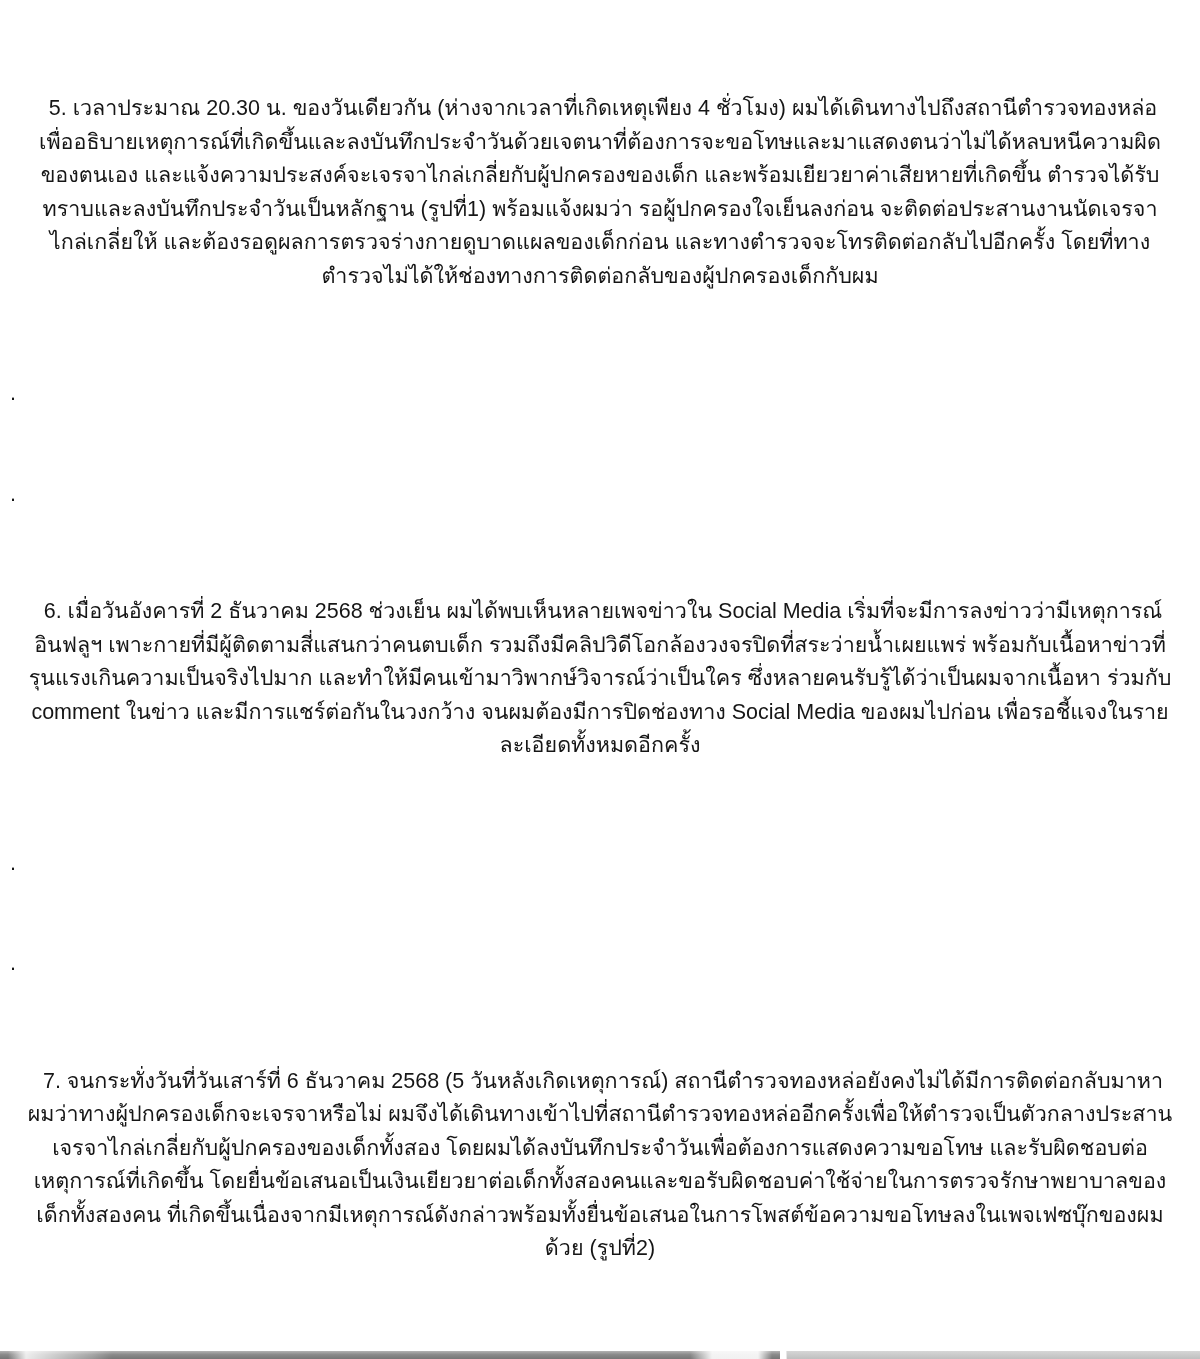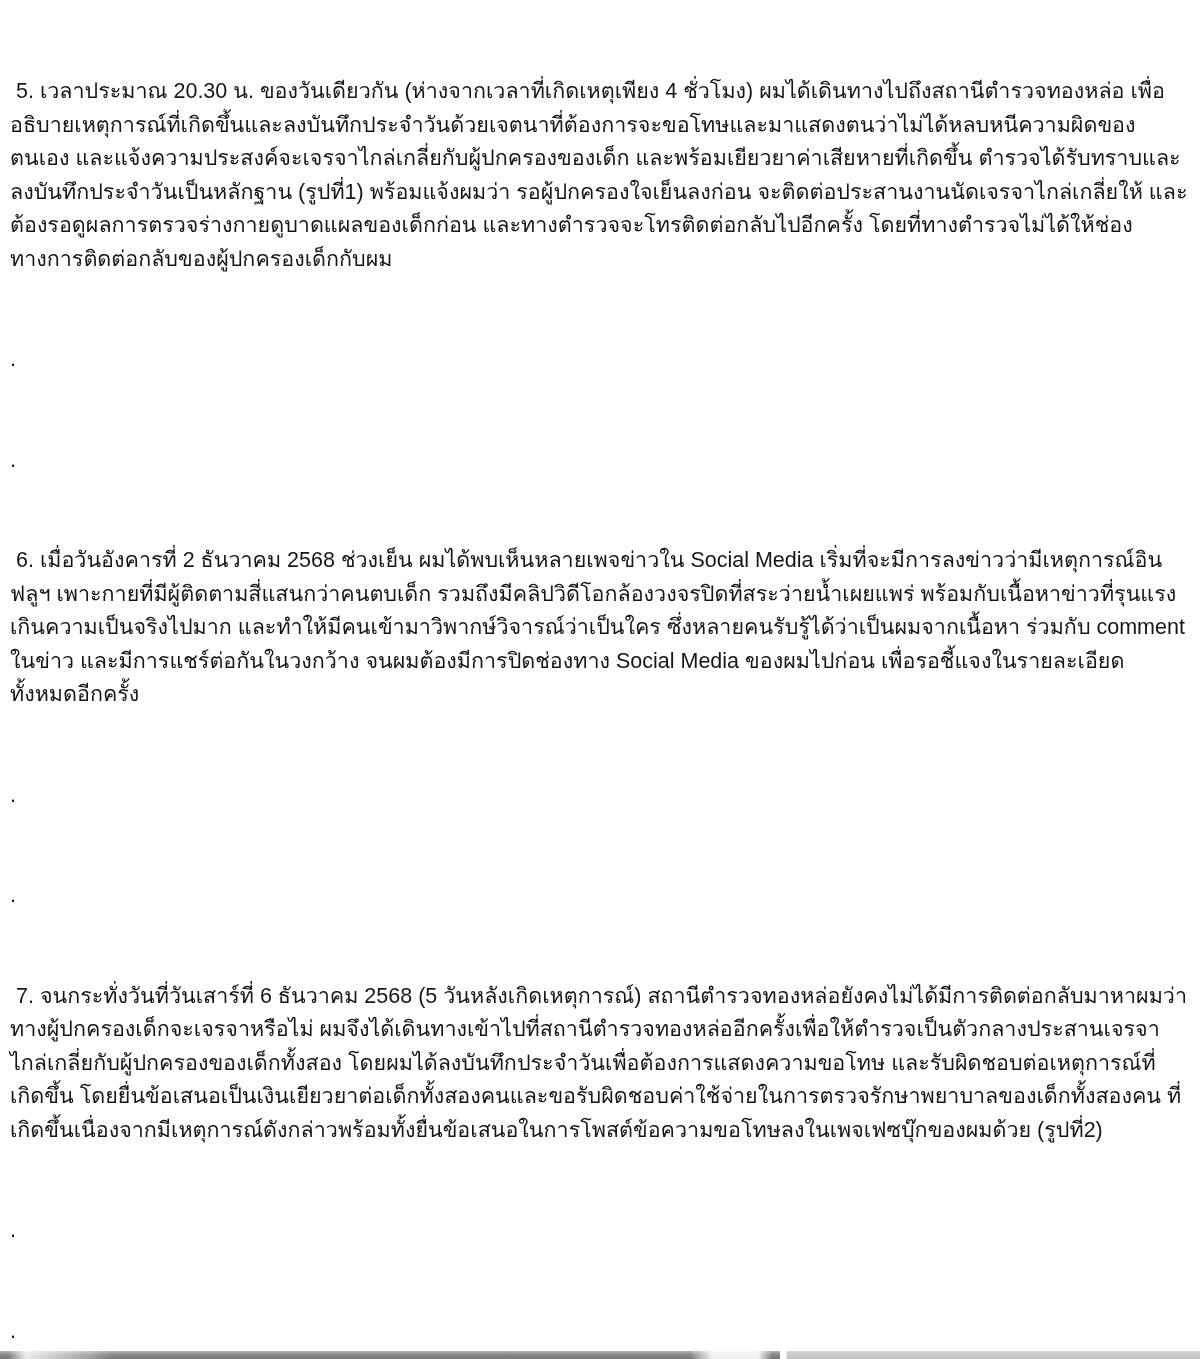--- a/index.html
+++ b/index.html
@@ -9,21 +9,21 @@
     background:#ffffff;
     overflow:hidden;
     font-family:"Liberation Sans","DejaVu Sans",sans-serif;
     color:#161616;
   }
   .content{
     position:absolute;top:8px;left:10px;width:1180px;
     font-size:21.5px;line-height:33.5px;
     white-space:pre-wrap;
   }
-  .para{margin:0;}
+  .para{margin:17px;text-align:center;}
   .dot-line{min-height:33.5px;}
   .window-bar{position:absolute;height:8px;top:1351px;}
   .window-bar-left{
     left:0;width:780px;
     background-image:
       linear-gradient(90deg, rgba(255,255,255,0) 8px, rgba(255,255,255,.85) 26px, rgba(255,255,255,.25) 92px, rgba(255,255,255,0) 112px),
       linear-gradient(90deg, rgba(255,255,255,0) 690px, rgba(255,255,255,.9) 712px, rgba(255,255,255,.9) 758px, rgba(255,255,255,0) 772px),
       linear-gradient(180deg,#b3b3b3,#8a8a8a 45%,#767676);
   }
   .window-bar-right{

